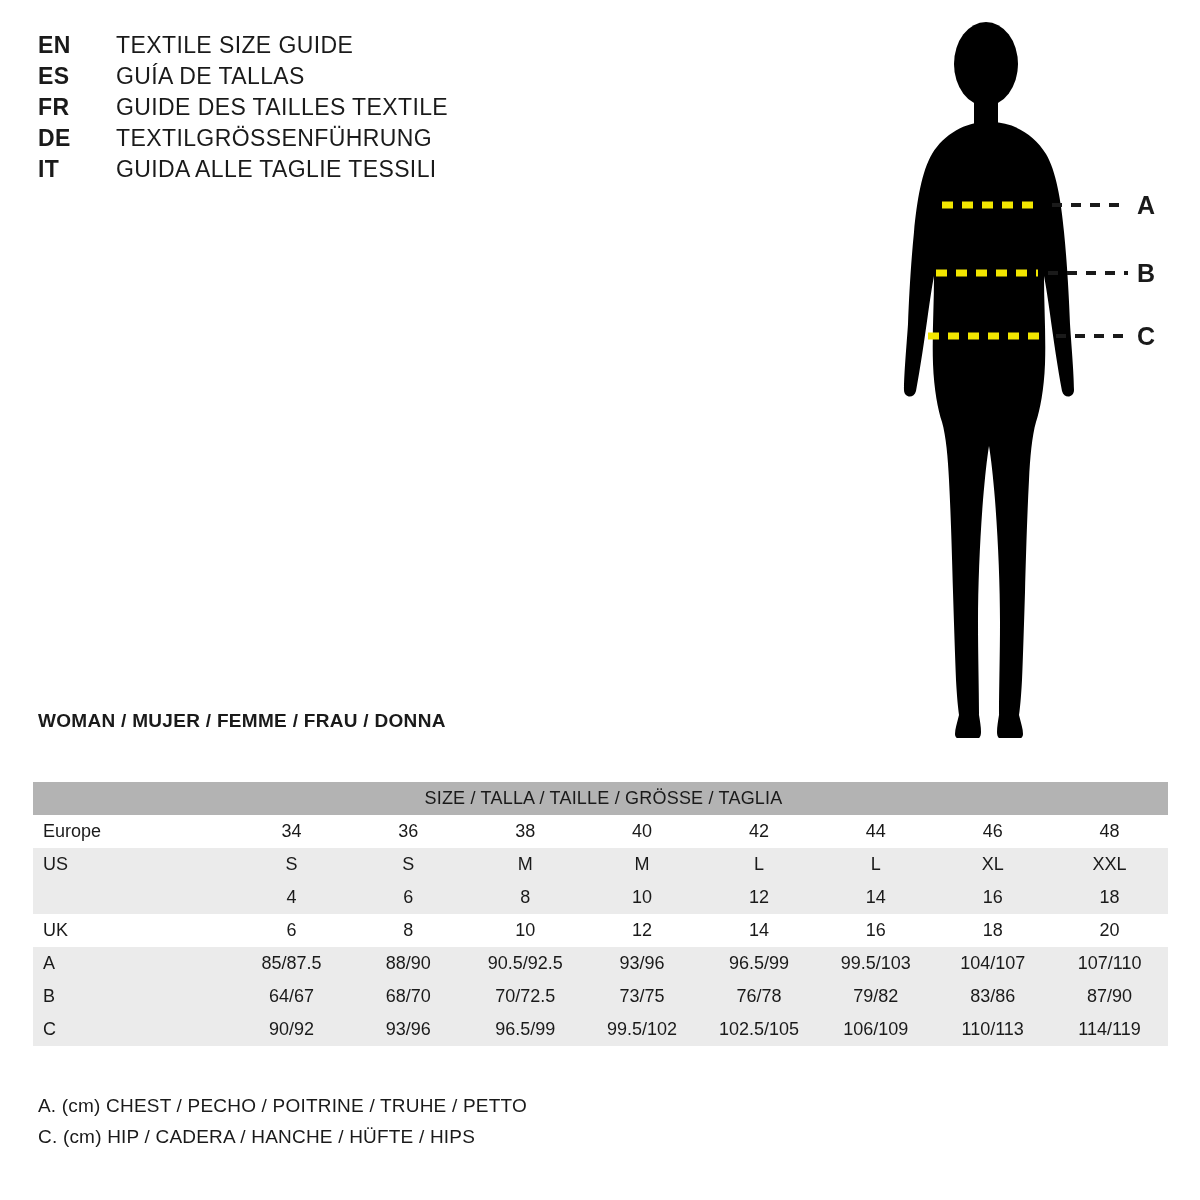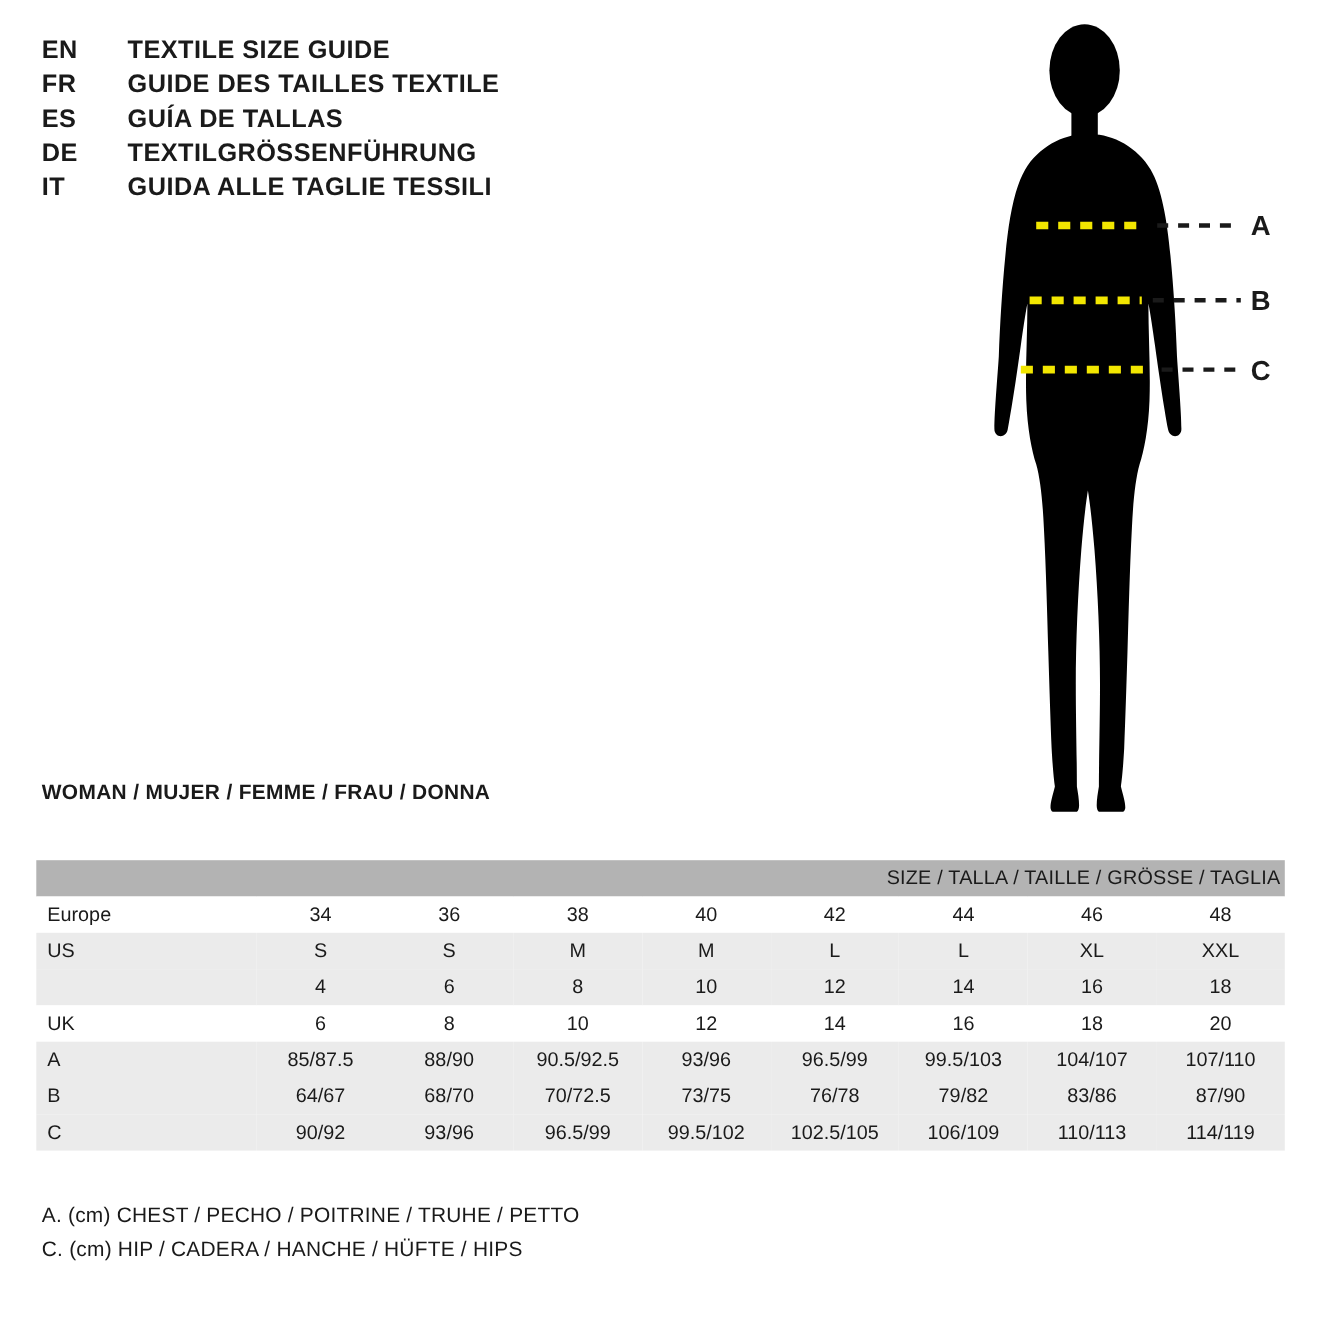--- a/index.html
+++ b/index.html
@@ -30,21 +30,21 @@
   }
   .lang-code {
     width: 78px;
     font-size: 23px;
     font-weight: 700;
     letter-spacing: .4px;
     color: #1a1a1a;
   }
   .lang-title {
     font-size: 23px;
-    font-weight: 700;
+    font-weight: 400;
     letter-spacing: .4px;
     color: #1a1a1a;
     white-space: nowrap;
   }
 
   
   .figure-wrap {
     position: absolute;
     left: 860px;
     top: 18px;
@@ -75,21 +75,21 @@
     font-size: 18px;
     color: #1a1a1a;
   }
   .size-table th, .size-table td {
     padding: 6px 4px;
     font-weight: 400;
     text-align: center;
     white-space: nowrap;
   }
   .size-table th.head-cell {
-    text-align: right;
+    text-align: center;
     padding-left: 10px;
     font-weight: 400;
     font-size: 18px;
     letter-spacing: .2px;
   }
   .size-table td.row-label {
     text-align: left;
     padding-left: 10px;
   }
   .row-head { background: #b3b3b3; }
@@ -124,26 +124,26 @@
 </style>
 </head>
 <body>
 
 <div class="lang-block">
   <div class="lang-row">
     <span class="lang-code">EN</span>
     <span class="lang-title">TEXTILE SIZE GUIDE</span>
   </div>
   <div class="lang-row">
+    <span class="lang-code">ES</span>
+    <span class="lang-title">GUÍA DE TALLAS</span>
+  </div>
+  <div class="lang-row">
     <span class="lang-code">FR</span>
     <span class="lang-title">GUIDE DES TAILLES TEXTILE</span>
-  </div>
-  <div class="lang-row">
-    <span class="lang-code">ES</span>
-    <span class="lang-title">GUÍA DE TALLAS</span>
   </div>
   <div class="lang-row">
     <span class="lang-code">DE</span>
     <span class="lang-title">TEXTILGRÖSSENFÜHRUNG</span>
   </div>
   <div class="lang-row">
     <span class="lang-code">IT</span>
     <span class="lang-title">GUIDA ALLE TAGLIE TESSILI</span>
   </div>
 </div>

